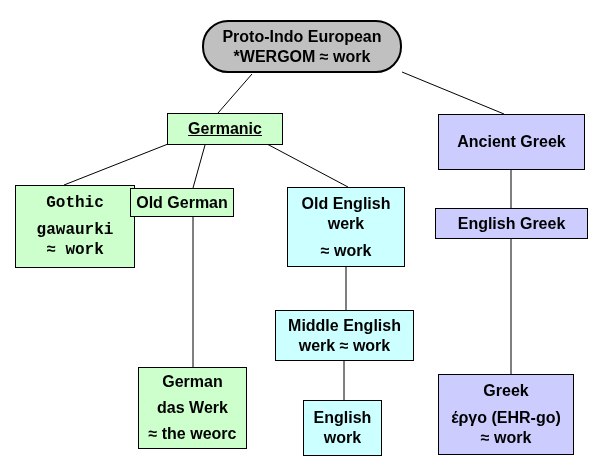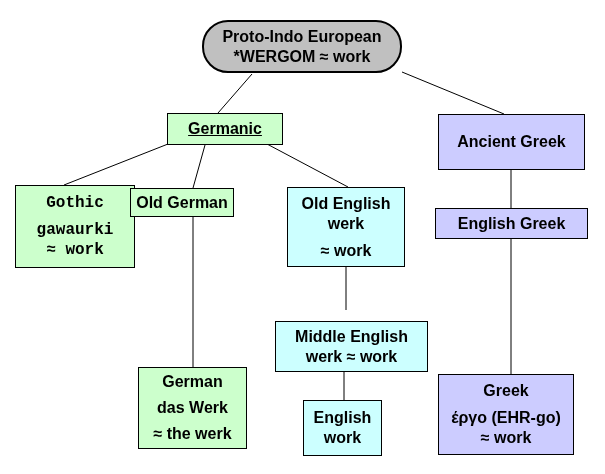--- a/index.html
+++ b/index.html
@@ -45,21 +45,21 @@
   .wide-lines { line-height: 26px; }
 
   
   #n-proto          { left: 202px; top:  20px; width: 200px; height: 53px; border-radius: 26px; }
   #n-germanic       { left: 167px; top: 113px; width: 116px; height: 32px; text-decoration: underline; }
   #n-ancient-greek  { left: 438px; top: 114px; width: 147px; height: 56px; gap: 12px; }
   #n-gothic         { left:  15px; top: 185px; width: 120px; height: 83px; font-family: Liberation Mono, monospace; }
   #n-old-german     { left: 130px; top: 188px; width: 104px; height: 29px; }
   #n-old-english    { left: 287px; top: 187px; width: 118px; height: 80px; }
   #n-medieval-greek { left: 435px; top: 208px; width: 153px; height: 31px; }
-  #n-middle-english { left: 275px; top: 310px; width: 153px; height: 51px; margin-top: 11px; }
+  #n-middle-english { left: 275px; top: 310px; width: 139px; height: 51px; }
   #n-german         { left: 138px; top: 367px; width: 109px; height: 82px; }
   #n-english        { left: 303px; top: 400px; width:  79px; height: 56px; }
   #n-greek          { left: 438px; top: 374px; width: 136px; height: 81px; }
 </style>
 </head>
 <body>
 
 <div class="canvas">
 
   <svg class="edges-layer" viewBox="0 0 605 474" xmlns="http://www.w3.org/2000/svg">
@@ -109,21 +109,21 @@
   </div>
 
   <div id="n-middle-english" class="node cyan">
     <div>Middle English</div>
     <div>werk ≈ work</div>
   </div>
 
   <div id="n-german" class="node green wide-lines">
     <div>German</div>
     <div>das Werk</div>
-    <div>≈ the werk</div>
+    <div>≈ the weorc</div>
   </div>
 
   <div id="n-english" class="node cyan">
     <div>English</div>
     <div>work</div>
   </div>
 
   <div id="n-greek" class="node purple">
     <div>Greek</div>
     <div class="gap-above">έργο (EHR-go)</div>

